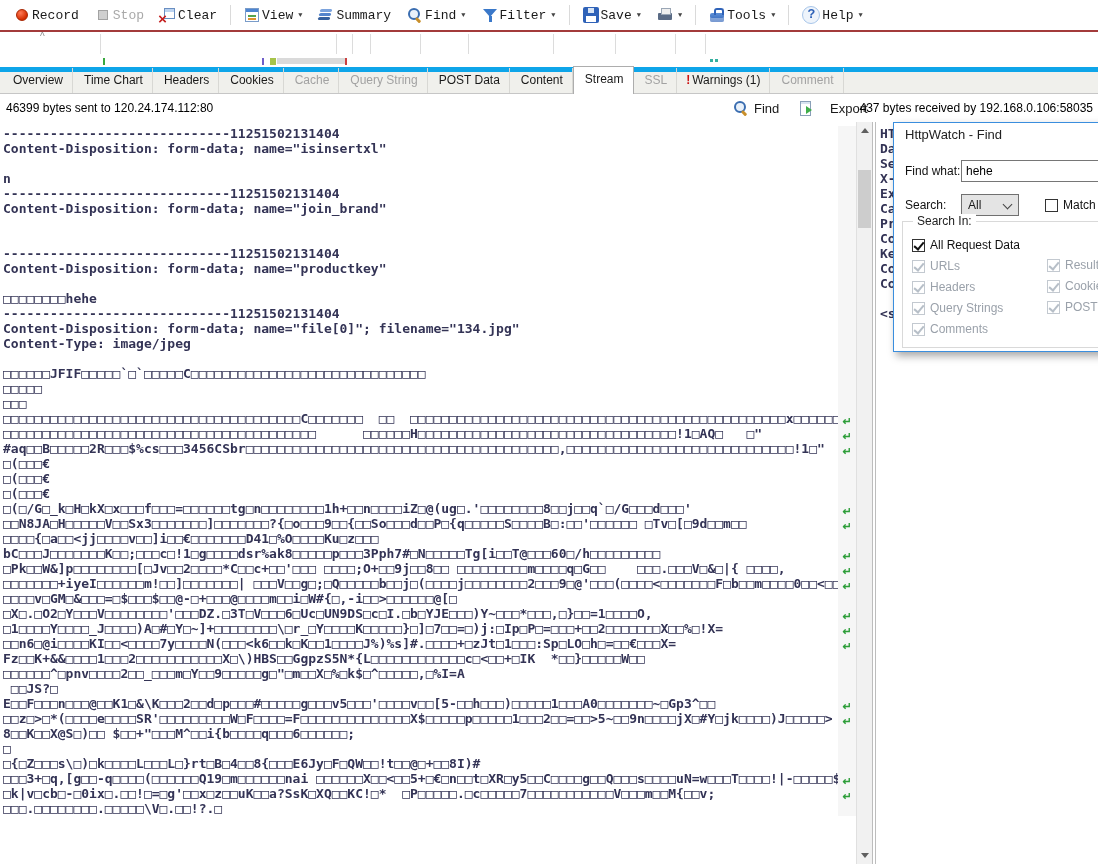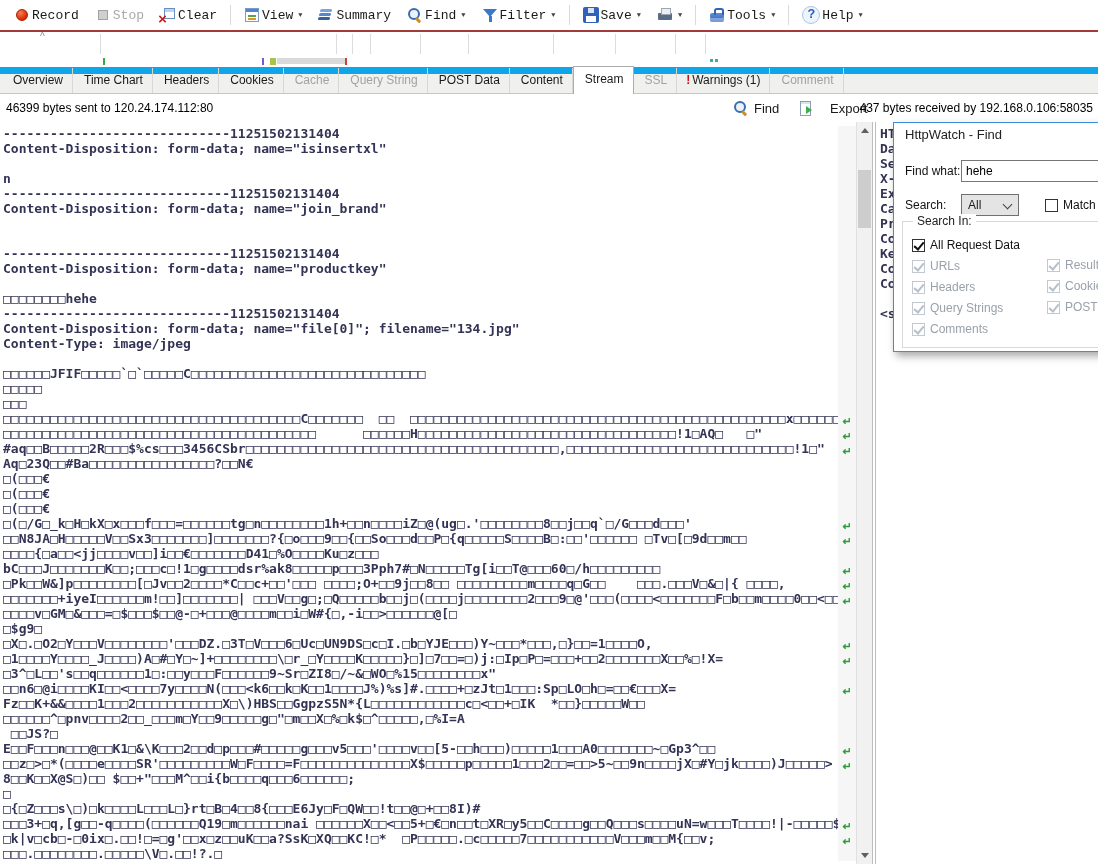--- a/index.html
+++ b/index.html
@@ -56,21 +56,21 @@
   .grid-header{position:absolute;left:0;top:32px;width:1098px;height:24px;background:#fff;font-size:12px;}
   .gh{position:absolute;top:22px;white-space:nowrap;color:#000;}
   .gh-sep{position:absolute;top:2px;width:1px;height:20px;background:#dcdcdc;}
   .sort-caret{position:absolute;left:40px;top:-1px;color:#8a8a8a;font-size:10px;}
   .gh-flag{color:#7a8699;font-size:11px;}
   .grid-rowstub{position:absolute;left:0;top:56px;width:1098px;height:11px;background:#fff;}
   .mark{position:absolute;top:2px;}
 
   
   .tab-strip{position:absolute;left:0;top:67px;width:1098px;height:27px;background:#f0f0ec;
-      border-top:7px solid #0ea5e9;border-bottom:1px solid #c6c6c6;display:flex;align-items:flex-end;
+      border-top:5px solid #0ea5e9;border-bottom:1px solid #c6c6c6;display:flex;align-items:flex-end;
       padding-left:2px;box-sizing:border-box;}
   .tab{font-size:12px;padding:5px 9px 6px 9px;border-right:1px solid #d8d8d4;white-space:nowrap;cursor:default;}
   .tab.active{background:#fff;border:1px solid #adadad;border-bottom:none;margin-bottom:-1px;padding-bottom:8px;}
   .tab.disabled{color:#a2a2a2;}
   .warn-bang{color:#cc1111;font-weight:bold;margin-right:2px;}
 
   
   .info-bar{position:absolute;left:0;top:94px;width:1098px;height:28px;background:#fff;}
   .ib-sent{position:absolute;left:6px;top:7px;font-size:12px;color:#000;}
   .ib-btn{position:absolute;top:3px;height:22px;display:flex;align-items:center;gap:5px;font-size:13px;cursor:default;}
@@ -394,24 +394,20 @@
     <div class="sline">
       <span class="sltxt">□□□□□□□□□□□□□□□□□□□□□□□□□□□□□□□□□□□□□□□□      □□□□□□H□□□□□□□□□□□□□□□□□□□□□□□□□□□□□□□□□!1□AQ□   □"</span>
       <span class="slgut"><span class="wrap-arrow on">↵</span></span>
     </div>
 
     <div class="sline">
       <span class="sltxt">#aq□□B□□□□□2R□□□$%cs□□□3456CSbr□□□□□□□□□□□□□□□□□□□□□□□□□□□□□□□□□□□□□□□□,□□□□□□□□□□□□□□□□□□□□□□□□□□□□□!1□"</span>
       <span class="slgut"><span class="wrap-arrow on">↵</span></span>
     </div>
 
-    <div class="sline">
-      <span class="sltxt">Aq□23Q□□#Ba□□□□□□□□□□□□□□□□?□□N€</span>
-      <span class="slgut"><span class="wrap-arrow">↵</span></span>
-    </div>
 
     <div class="sline">
       <span class="sltxt">□(□□□€</span>
       <span class="slgut"><span class="wrap-arrow">↵</span></span>
     </div>
 
     <div class="sline">
       <span class="sltxt">□(□□□€</span>
       <span class="slgut"><span class="wrap-arrow">↵</span></span>
     </div>
@@ -449,39 +445,31 @@
     <div class="sline">
       <span class="sltxt">□□□□□□□+iyeI□□□□□□m!□□]□□□□□□□| □□□V□□g□;□Q□□□□□b□□j□(□□□□j□□□□□□□□2□□□9□@'□□□(□□□□&lt;□□□□□□□F□b□□m□□□□0□□&lt;□□□□}</span>
       <span class="slgut"><span class="wrap-arrow on">↵</span></span>
     </div>
 
     <div class="sline">
       <span class="sltxt">□□□□v□GM□&amp;□□□=□$□□□$□□@-□+□□□@□□□□m□□i□W#{□,-i□□&gt;□□□□□□@[□</span>
       <span class="slgut"><span class="wrap-arrow">↵</span></span>
     </div>
 
-    <div class="sline">
-      <span class="sltxt">□$g9□</span>
-      <span class="slgut"><span class="wrap-arrow">↵</span></span>
-    </div>
 
     <div class="sline">
       <span class="sltxt">□X□.□O2□Y□□□V□□□□□□□□'□□□DZ.□3T□V□□□6□Uc□UN9DS□c□I.□b□YJE□□□)Y~□□□*□□□,□}□□=1□□□□O,</span>
       <span class="slgut"><span class="wrap-arrow on">↵</span></span>
     </div>
 
     <div class="sline">
       <span class="sltxt">□1□□□□Y□□□□_J□□□□)A□#□Y□~]+□□□□□□□□\□r_□Y□□□□K□□□□□}□]□7□□=□)j:□Ip□P□=□□□+□□2□□□□□□□X□□%□!X=</span>
       <span class="slgut"><span class="wrap-arrow on">↵</span></span>
     </div>
 
-    <div class="sline">
-      <span class="sltxt">□3^□L□□'s□□q□□□□□□1□:□□y□□□F□□□□□□9~Sr□ZI8□/~&amp;□WO□%15□□□□□□□□x"</span>
-      <span class="slgut"><span class="wrap-arrow">↵</span></span>
-    </div>
 
     <div class="sline">
       <span class="sltxt">□□n6□@i□□□□KI□□&lt;□□□□7y□□□□N(□□□&lt;k6□□k□K□□1□□□□J%)%s]#.□□□□+□zJt□1□□□:Sp□LO□h□=□□€□□□X=</span>
       <span class="slgut"><span class="wrap-arrow on">↵</span></span>
     </div>
 
     <div class="sline">
       <span class="sltxt">Fz□□K+&amp;&amp;□□□□1□□□2□□□□□□□□□□□X□\)HBS□□GgpzS5N*{L□□□□□□□□□□□□c□&lt;□□+□IK  *□□}□□□□□W□□</span>
       <span class="slgut"><span class="wrap-arrow">↵</span></span>
     </div>

